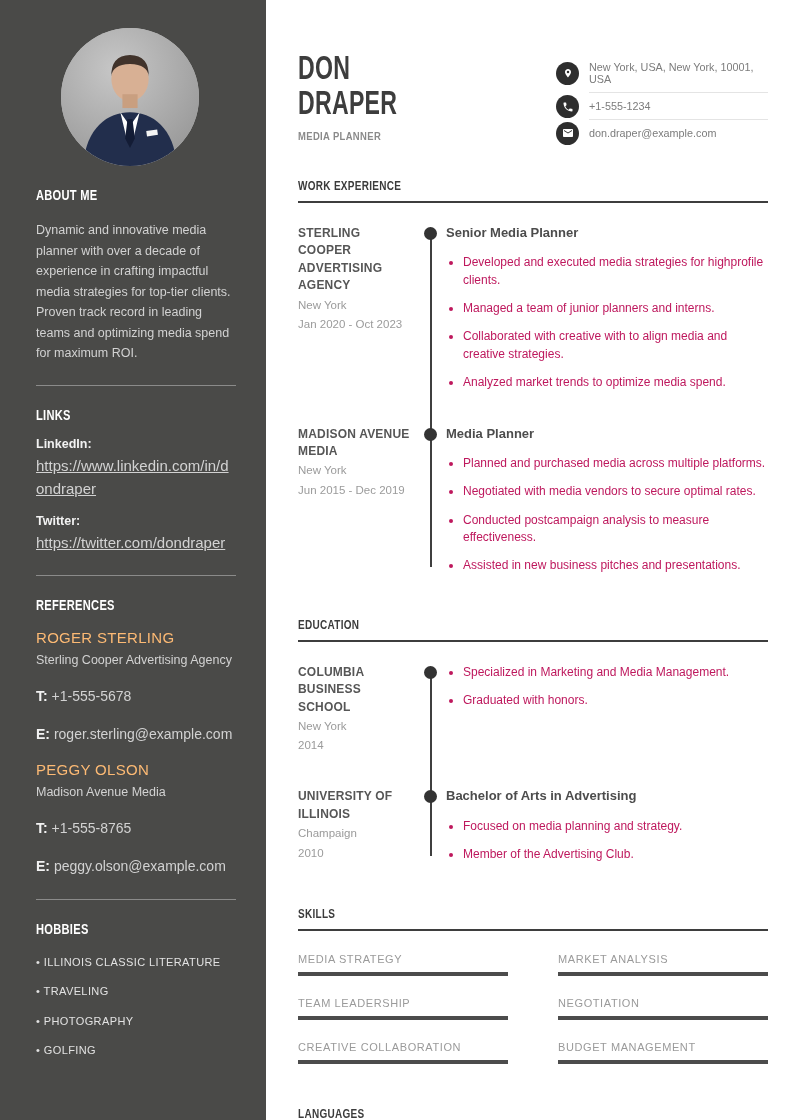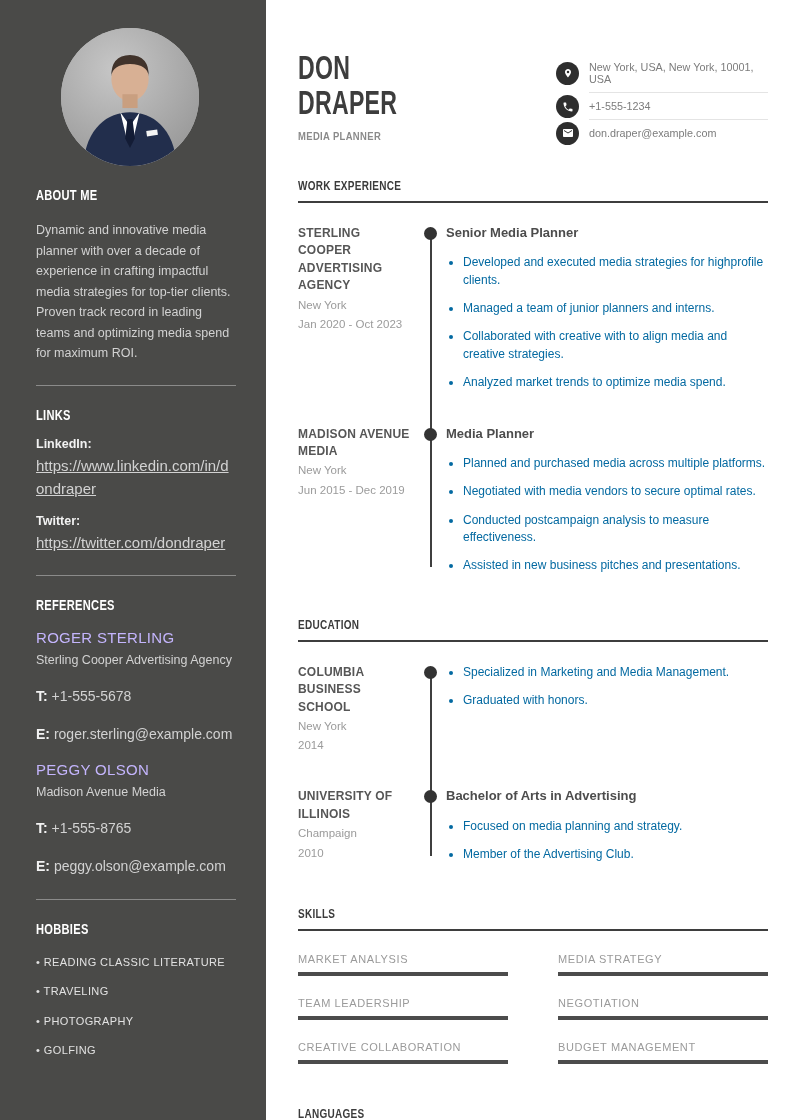--- a/index.html
+++ b/index.html
@@ -13,21 +13,21 @@
   .sidebar { width: 266px; flex-shrink: 0; background: #4a4a48; color: #d6d6d6; padding: 28px 30px 0 36px; }
   .avatar-wrap { width: 188px; display: flex; justify-content: center; margin-bottom: 20px; }
   .avatar { width: 138px; height: 138px; border-radius: 50%; overflow: hidden; background: #b9b9b9; }
   .side-title { font-size: 15px; font-weight: bold; color: #ffffff; }
   .about-text { margin-top: 17px; font-size: 12.5px; line-height: 1.64; color: #d2d2d2; }
   .side-rule { border: 0; border-top: 1px solid #8b8b8a; margin: 21px 0 20px; }
   .link-group { margin-top: 14px; }
   .link-group:first-of-type { margin-top: 16px; }
   .link-label { font-weight: bold; color: #f2f2f2; font-size: 12.5px; margin-bottom: 3px; }
   .link-url { font-size: 15px; color: #d2d2d2; text-decoration: underline; word-break: break-all; line-height: 1.55; display: block; cursor: pointer; }
-  .ref-name { font-size: 15px; color: #c4b5fd; letter-spacing: 0.3px; margin: 16px 0 5px; }
+  .ref-name { font-size: 15px; color: #fdba74; letter-spacing: 0.3px; margin: 16px 0 5px; }
   .ref-org { font-size: 12.5px; color: #d2d2d2; line-height: 1.5; margin-bottom: 8px; }
   .ref-line { font-size: 14px; color: #d2d2d2; line-height: 1.55; margin-top: 16px; }
   .ref-line b { color: #f2f2f2; }
   .hobby { font-size: 11px; color: #e2e2e2; letter-spacing: 0.4px; line-height: 1.5; margin-bottom: 13px; }
   .hobby::before { content: "• "; }
   .hobbies-list { margin-top: 17px; }
 
   
   .main { flex: 1; padding: 50px 26px 0 24px; margin-left: 8px; }
   .header-row { display: flex; justify-content: space-between; margin-bottom: 30px; }
@@ -48,21 +48,21 @@
   .entries { position: relative; }
   .entries::before { content: ""; position: absolute; left: 132px; top: 8px; bottom: 8px; width: 2px; background: #3f3f3f; }
   .entry { display: flex; position: relative; margin-bottom: 34px; }
   .entry:last-child { margin-bottom: 0; }
   .entry::before { content: ""; position: absolute; left: 126px; top: 2px; width: 13px; height: 13px; border-radius: 50%; background: #333; z-index: 1; }
   .e-left { width: 118px; flex-shrink: 0; }
   .e-company { font-size: 12px; font-weight: bold; color: #565656; line-height: 1.45; letter-spacing: 0.2px; }
   .e-meta { font-size: 11.5px; color: #9b9b9b; line-height: 1.5; margin-top: 2px; }
   .e-right { flex: 1; padding-left: 30px; }
   .e-role { font-size: 13px; font-weight: bold; color: #4c4c4c; margin: 0 0 13px; line-height: 1.25; }
-  .bullets { margin: 0; padding-left: 17px; color: #0369a1; }
+  .bullets { margin: 0; padding-left: 17px; color: #be185d; }
   .bullets li { font-size: 12px; line-height: 1.45; margin-bottom: 11px; }
   .bullets li:last-child { margin-bottom: 0; }
 
   .two-col { display: grid; grid-template-columns: 1fr 1fr; column-gap: 50px; row-gap: 21px; }
   .meter-name { font-size: 11px; color: #9a9a9a; letter-spacing: 0.6px; margin-bottom: 7px; }
   .bar { height: 4px; background: #e8e8e8; }
   .bar-fill { height: 100%; background: #4c4c4c; }
 </style>
 </head>
 <body>
@@ -128,21 +128,21 @@
         <div class="ref-line"><b>T:</b> <span>+1-555-8765</span></div>
         <div class="ref-line"><b>E:</b> <span>peggy.olson@example.com</span></div>
       </div>
     </section>
 
     <hr class="side-rule">
 
     <section class="side-section">
       <div class="side-title"><span class="cond">HOBBIES</span></div>
       <div class="hobbies-list">
-        <div class="hobby">READING CLASSIC LITERATURE</div>
+        <div class="hobby">ILLINOIS CLASSIC LITERATURE</div>
         <div class="hobby">TRAVELING</div>
         <div class="hobby">PHOTOGRAPHY</div>
         <div class="hobby">GOLFING</div>
       </div>
     </section>
   </aside>
 
   <main class="main">
 
     <div class="header-row">
@@ -260,27 +260,27 @@
 
       </div>
     </section>
 
     <section class="section">
       <div class="sec-head">
         <span class="sec-title cond">SKILLS</span>
       </div>
       <div class="two-col">
         <div>
+          <div class="meter-name">MEDIA STRATEGY</div>
+          <div class="bar">
+              <div class="bar-fill" style="width: 100%;"></div>
+            </div>
+        </div>
+        <div>
           <div class="meter-name">MARKET ANALYSIS</div>
-          <div class="bar">
-              <div class="bar-fill" style="width: 100%;"></div>
-            </div>
-        </div>
-        <div>
-          <div class="meter-name">MEDIA STRATEGY</div>
           <div class="bar">
               <div class="bar-fill" style="width: 100%;"></div>
             </div>
         </div>
         <div>
           <div class="meter-name">TEAM LEADERSHIP</div>
           <div class="bar">
               <div class="bar-fill" style="width: 100%;"></div>
             </div>
         </div>

